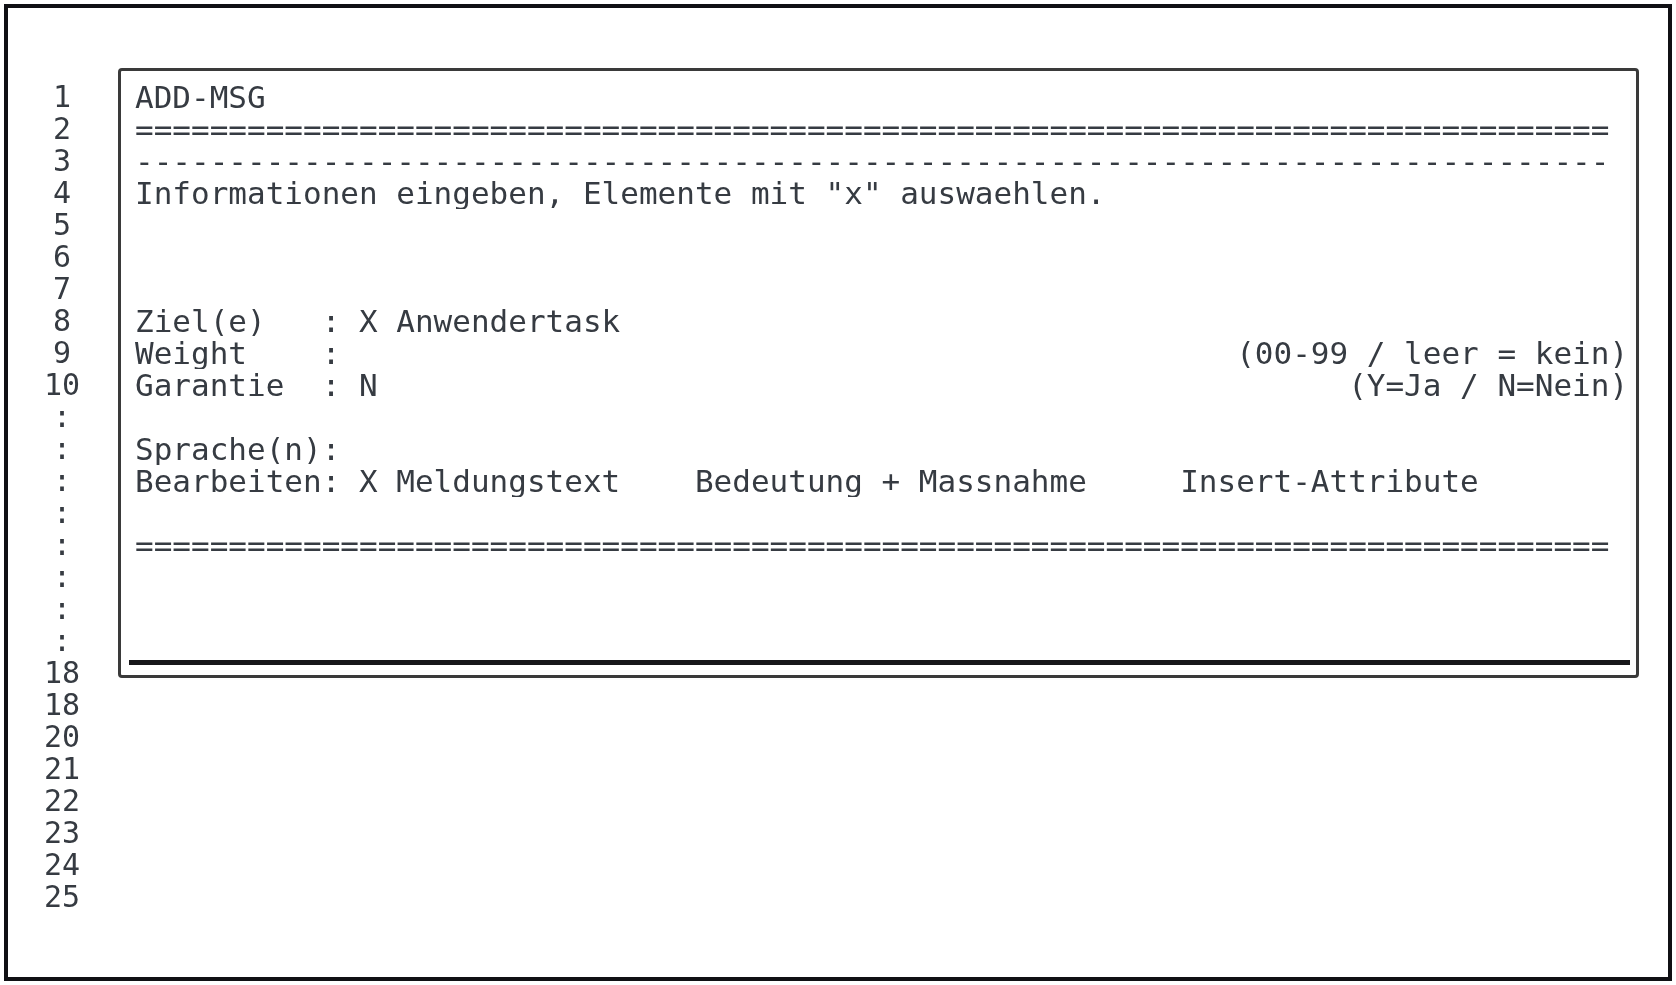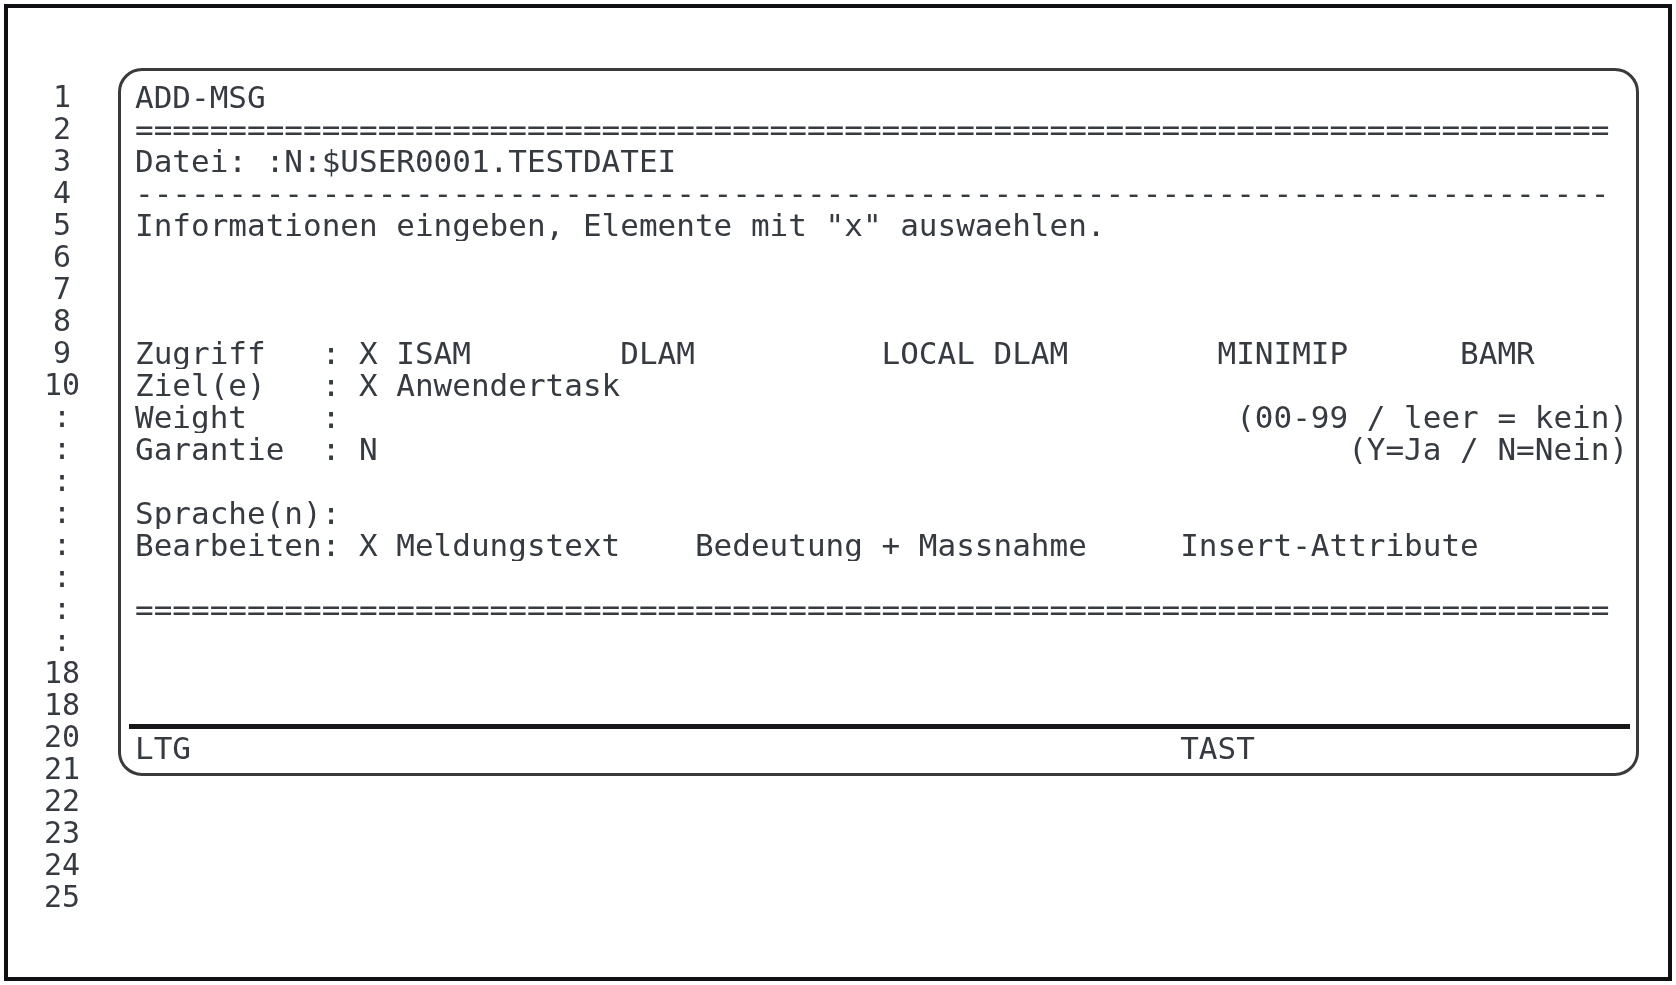--- a/index.html
+++ b/index.html
@@ -29,21 +29,21 @@
   }
   .gutter .gnum{
     height:32px;line-height:32px;
     font-size:30px;
     text-align:center;
     white-space:pre;
   }
   .panel{
     margin-left:18px;
     border:3px solid var(--panel_border);
-    border-radius:24px;
+    border-radius:4px;
     padding:10px 8px 8px 14px;
     width:1521px;
     background:var(--background);
   }
   .lines .line{
     height:32px;line-height:32px;
     font-size:31px;
     white-space:pre;
     overflow:hidden;
   }
@@ -89,35 +89,32 @@
       <div class="gnum">21</div>
       <div class="gnum">22</div>
       <div class="gnum">23</div>
       <div class="gnum">24</div>
       <div class="gnum">25</div>
     </div>
   <div class="panel">
     <div class="lines">
         <div class="line">ADD-MSG</div>
         <div class="line">===============================================================================</div>
-        <div class="line">Datei: :N:$USER0001.TESTDATEI</div>
         <div class="line">-------------------------------------------------------------------------------</div>
         <div class="line">Informationen eingeben, Elemente mit "x" auswaehlen.</div>
         <div class="line"></div>
         <div class="line"></div>
         <div class="line"></div>
-        <div class="line">Zugriff   : X ISAM        DLAM          LOCAL DLAM        MINIMIP      BAMR</div>
         <div class="line">Ziel(e)   : X Anwendertask</div>
         <div class="line">Weight    :                                                (00-99 / leer = kein)</div>
         <div class="line">Garantie  : N                                                    (Y=Ja / N=Nein)</div>
         <div class="line"></div>
         <div class="line">Sprache(n):</div>
         <div class="line">Bearbeiten: X Meldungstext    Bedeutung + Massnahme     Insert-Attribute</div>
         <div class="line"></div>
         <div class="line">===============================================================================</div>
         <div class="line"></div>
         <div class="line"></div>
         <div class="line"></div>
       </div>
     <div class="sep-rule"></div>
-    <div class="status-line">LTG                                                     TAST</div>
   </div>
 </div>
 
 </body></html>

